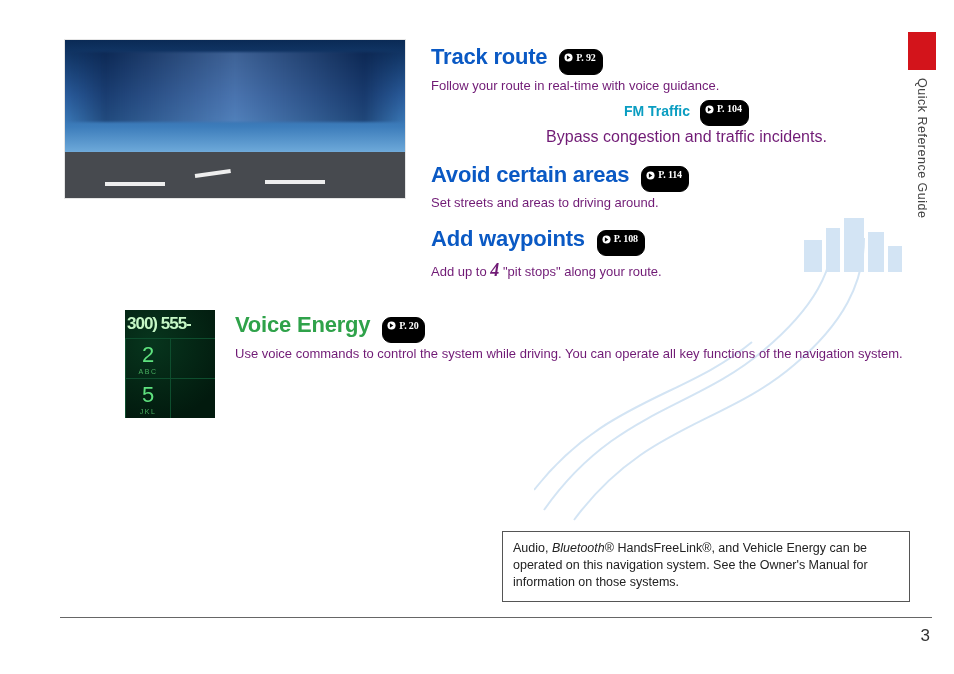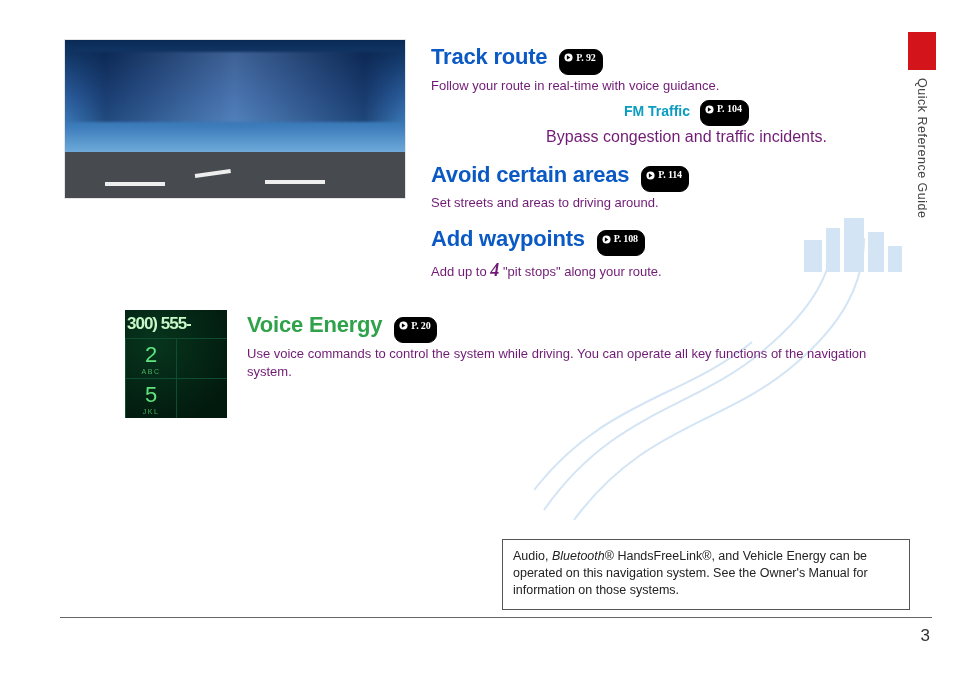--- a/index.html
+++ b/index.html
@@ -142,21 +142,21 @@
   .pill svg { flex: none; }
   .pill .pp { font-style: normal; }
   
   .row2 {
     display: flex;
     gap: 20px;
     margin-top: 22px;
     align-items: flex-start;
   }
   .keypad {
-    width: 102px;
+    width: 90px;
     height: 108px;
     flex: none;
     position: relative;
     overflow: hidden;
     margin-left: 60px;
   }
   .keypad-bg {
     position:absolute; inset:0;
     background: radial-gradient(circle at 30% 30%, #07351d 0%, #021a0e 80%);
   }
@@ -190,21 +190,21 @@
     font-family: "Times New Roman", serif;
     font-weight: 700;
     font-style: italic;
     font-size: 18px;
     display:inline;
   }
   
   .footnote {
     position: absolute;
     right: 44px;
-    bottom: 64px;
+    bottom: 72px;
     width: 386px;
     border: 1px solid #555;
     padding: 8px 10px 10px 10px;
     font-size: 12.5px;
     line-height: 1.35;
     background: #fff;
   }
   .footnote em { font-style: italic; }
 </style>
 </head>

